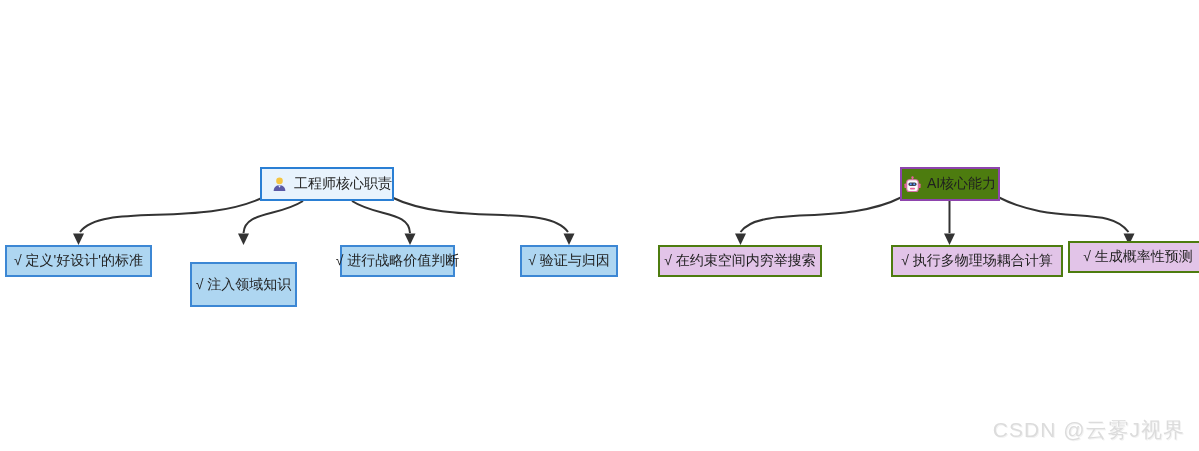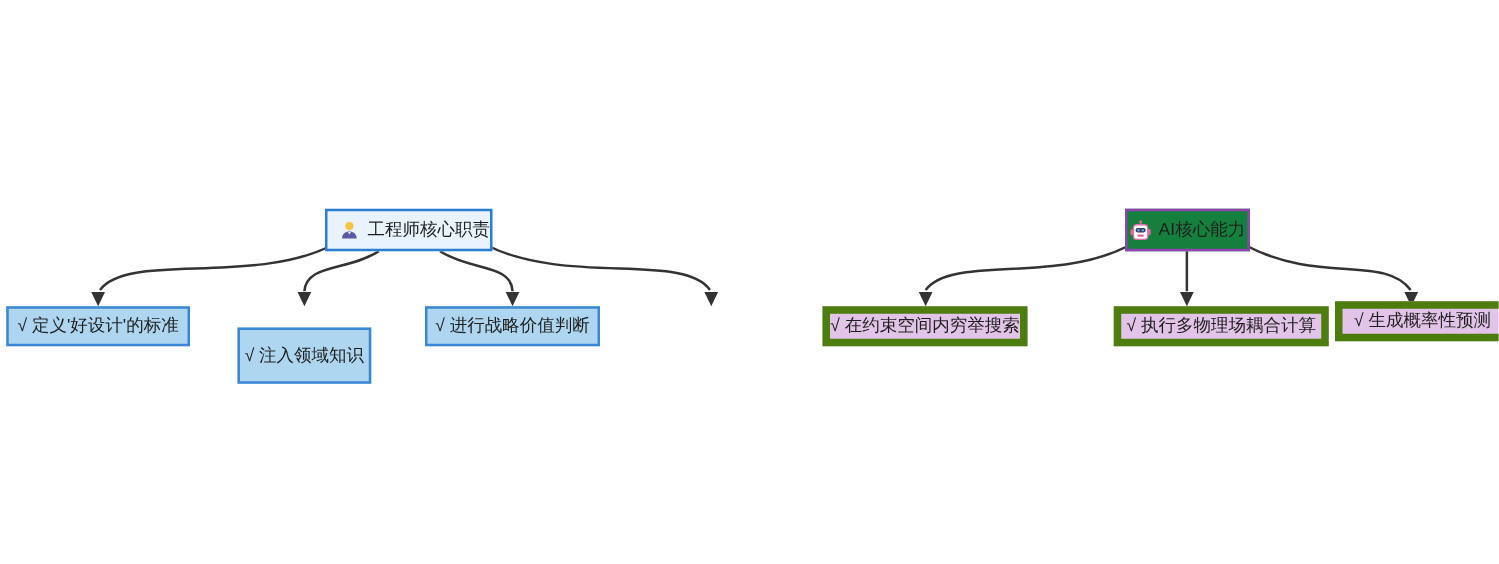--- a/index.html
+++ b/index.html
@@ -17,23 +17,23 @@
     box-sizing:border-box;
     white-space:nowrap;
     color:#1f1f1f;
     font-size:14px;
   }
   .root{
     font-size:14px;
     gap:6px;
   }
   .root-blue{background:#e8f3fd;border:2px solid #2a7fd4;justify-content:flex-end;}
-  .root-purple{background:#15803d;border:2px solid #8e44ad;}
+  .root-purple{background:#4d7c0f;border:2px solid #8e44ad;}
   .leaf-blue{background:#aed6f1;border:2px solid #3c87d4;}
-  .leaf-purple{background:#e2c4e8;border:6px solid #4d7c0f;}
+  .leaf-purple{background:#e2c4e8;border:2px solid #4d7c0f;}
   .icon{display:inline-flex;width:17px;height:17px;flex:0 0 auto;}
   .watermark{
     position:absolute;
     right:14px;bottom:7px;
     font-size:21px;
     color:#dcdcdc;
     text-shadow:1px 1px 0 #f3f3f3;
     letter-spacing:1px;
   }
 </style>
@@ -73,22 +73,25 @@
     </span>
     <span>工程师核心职责</span>
   </div>
 
   <div class="node leaf-blue" style="left:5px;top:245px;width:147px;height:32px;">
     <span>√ 定义'好设计'的标准</span>
   </div>
   <div class="node leaf-blue" style="left:190px;top:245px;width:107px;height:45px;margin-top:17px;">
     <span>√ 注入领域知识</span>
   </div>
-  <div class="node leaf-blue" style="left:340px;top:245px;width:140px;height:32px;">
+  <div class="node leaf-blue" style="left:340px;top:245px;width:115px;height:32px;">
     <span>√ 进行战略价值判断</span>
+  </div>
+  <div class="node leaf-blue" style="left:520px;top:245px;width:98px;height:32px;">
+    <span>√ 验证与归因</span>
   </div>
 
   <div class="node root root-purple" style="left:900px;top:167px;width:100px;height:34px;">
     <span class="icon">
       <svg viewBox="0 0 16 16" width="17" height="17">
         <line x1="8" y1="1" x2="8" y2="3.4" stroke="#e8639c" stroke-width="1.2"></line>
         <circle cx="8" cy="1.4" r="1.1" fill="#e8639c"></circle>
         <rect x="0.4" y="7" width="2" height="4.4" rx="0.8" fill="#e8639c"></rect>
         <rect x="13.6" y="7" width="2" height="4.4" rx="0.8" fill="#e8639c"></rect>
         <rect x="2.6" y="3.6" width="10.8" height="11" rx="2.4" fill="#fbfbfb" stroke="#d86fa8" stroke-width="1"></rect>
@@ -104,14 +107,15 @@
   <div class="node leaf-purple" style="left:658px;top:245px;width:164px;height:32px;">
     <span>√ 在约束空间内穷举搜索</span>
   </div>
   <div class="node leaf-purple" style="left:863px;top:245px;width:172px;height:32px;margin-left:28px;">
     <span>√ 执行多物理场耦合计算</span>
   </div>
   <div class="node leaf-purple" style="left:1068px;top:241px;width:140px;height:32px;align-items:center;">
     <span>√ 生成概率性预测</span>
   </div>
 
+  <div class="watermark">CSDN @云雾J视界</div>
 
 </div>
 
 </body></html>

